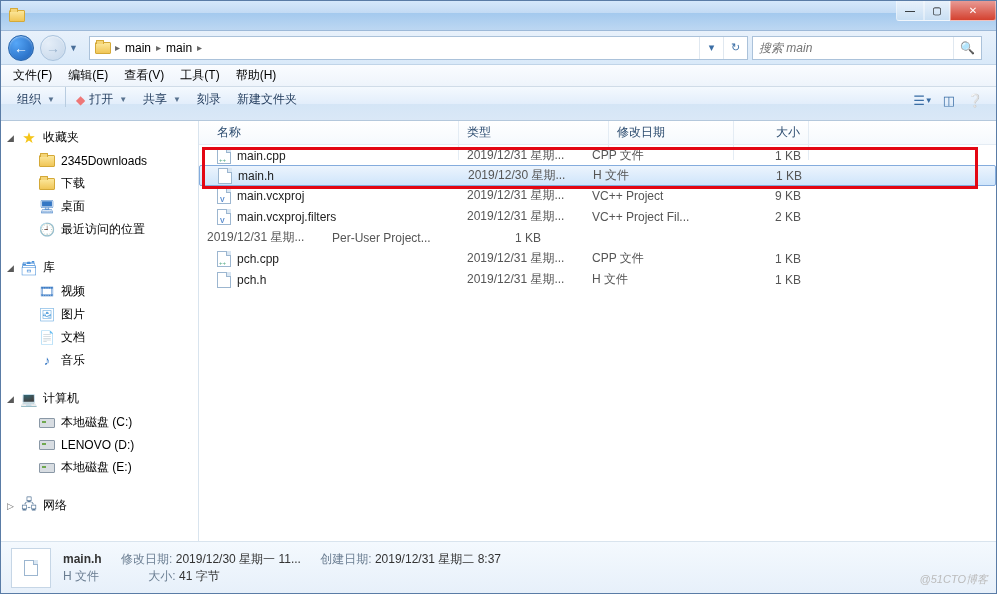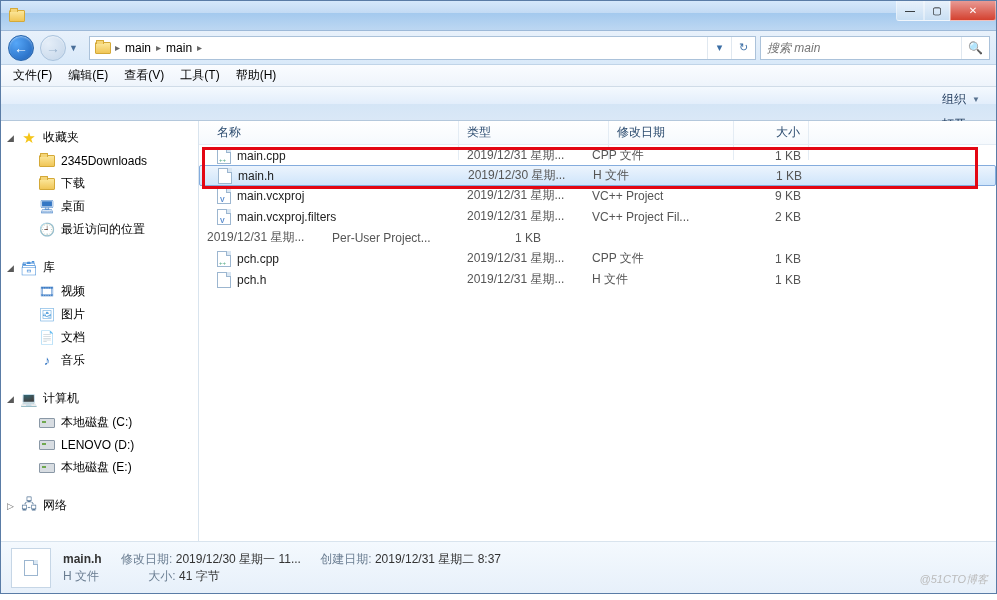--- a/index.html
+++ b/index.html
@@ -20,30 +20,30 @@
 .nav-back, .nav-fwd { width: 32px; height: 30px; display: flex; align-items: center; justify-content: center; }
 .nav-circle { width: 26px; height: 26px; border-radius: 50%; background: radial-gradient(circle at 30% 30%, #56a7f8, #1c5fb6); border: 1px solid #2765ad; display: flex; align-items: center; justify-content: center; color: #fff; font-size: 14px; box-shadow: inset 0 1px 2px rgba(255,255,255,0.5); cursor: pointer; }
 .nav-circle.disabled { background: radial-gradient(circle at 30% 30%, #e5eef8, #c3d5e9); color: #98b2cd; border-color: #aac3dd; cursor: default; }
 .nav-drop { width: 14px; color: #4a6f9a; font-size: 9px; cursor: pointer; }
 .addr-bar { flex: 1; height: 24px; margin: 0 4px 0 6px; background: #fff; border: 1px solid #abc2da; display: flex; align-items: center; font-size: 12px; }
 .addr-folder-icon { width: 20px; margin-left: 3px; display: flex; align-items: center; justify-content: center; }
 .crumb { padding: 0 3px; cursor: pointer; }
 .crumb-sep { color: #666; font-size: 10px; padding: 0 2px; cursor: pointer; }
 .addr-spacer { flex: 1; }
 .addr-btn { width: 24px; height: 22px; display:flex; align-items:center; justify-content:center; color:#3b6ea5; font-size: 11px; cursor: pointer; border-left: 1px solid #e0e8f0; }
-.search-box { width: 230px; height: 24px; margin-right: 2px; background: #fff; border: 1px solid #abc2da; display: flex; align-items: center; font-size: 12px; color: #888; }
+.search-box { width: 230px; height: 24px; margin-right: 10px; background: #fff; border: 1px solid #abc2da; display: flex; align-items: center; font-size: 12px; color: #888; }
 .search-box input { border:none; outline:none; flex:1; font-size:12px; padding:0 6px; font-style: italic; color:#777; }
 .search-btn { width: 28px; height: 22px; display:flex; align-items:center; justify-content:center; color:#3b6ea5; cursor: pointer; border-left: 1px solid #e0e8f0; }
 
 
 .menubar { height: 22px; background: linear-gradient(to bottom, #fafcff, #eef4fb); border-bottom: 1px solid #d0dce8; display: flex; align-items: center; font-size: 12px; padding-left: 4px; }
 .menu-item { padding: 2px 8px; cursor: pointer; }
 
 
-.toolbar { height: 34px; background: linear-gradient(to bottom, #f4f9fe 0%, #e3eefb 50%, #d4e5f6 51%, #dae8f7 100%); border-bottom: 1px solid #b4c8dc; display: flex; align-items: flex-end; font-size: 12px; color: #1e395b; padding: 0 8px; flex-direction: column; }
+.toolbar { height: 34px; background: linear-gradient(to bottom, #f4f9fe 0%, #e3eefb 50%, #d4e5f6 51%, #dae8f7 100%); border-bottom: 1px solid #b4c8dc; display: flex; align-items: flex-start; font-size: 12px; color: #1e395b; padding: 0 8px; }
 .tool-item { padding: 4px 8px; cursor: pointer; display: flex; align-items: center; gap: 4px; }
 .tool-item .drop { font-size: 8px; color: #58728f; margin-left: 2px; }
 .tool-sep { width: 1px; height: 20px; background: #b8cce0; margin: 0 2px; }
 .tool-spacer { flex: 1; }
 .tool-icon-btn { width: 26px; height: 26px; display:flex; align-items:center; justify-content:center; cursor: pointer; color:#3b6ea5; font-size: 13px; }
 
 
 .content { display: flex; height: calc(100% - 30px - 34px - 22px - 34px - 52px); }
 .sidebar { width: 198px; border-right: 1px solid #d9e4ee; overflow-y: auto; font-size: 12px; padding-top: 4px; background: #fff; }
 .side-group-header { display: flex; align-items: center; gap: 6px; padding: 4px 8px 4px 20px; position: relative; cursor: pointer; }

